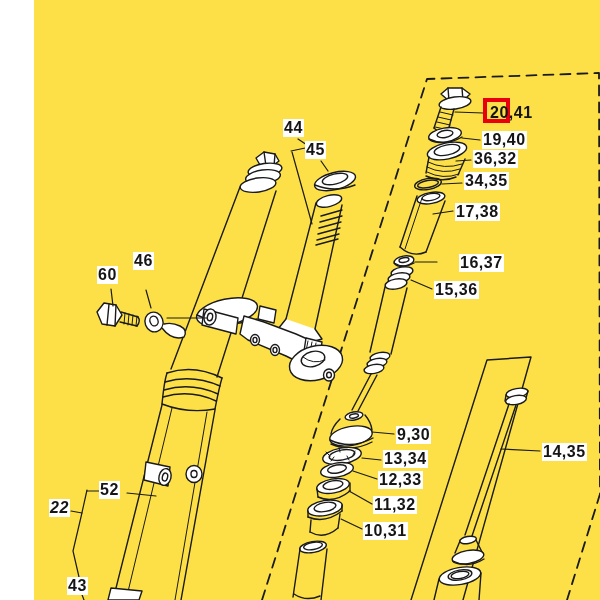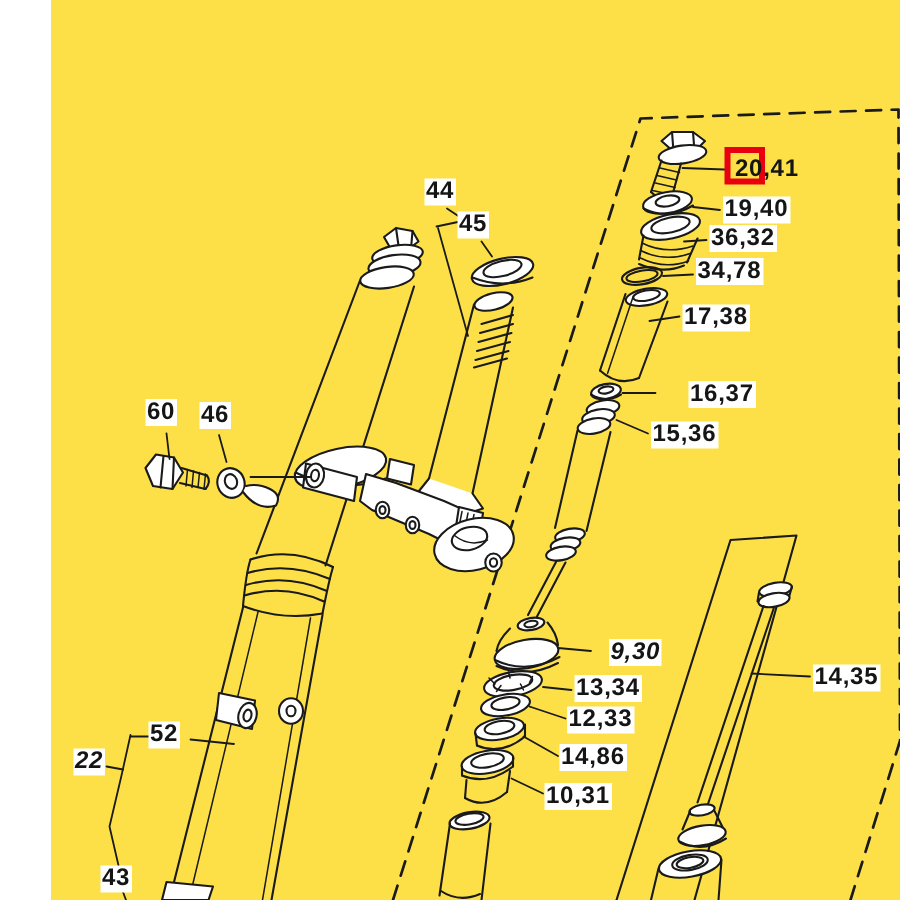--- a/index.html
+++ b/index.html
@@ -264,31 +264,31 @@
 </svg>
 
   <div class="hl-box"></div>
 
   <div class="callout cap-callout" style="left:455px;top:104px;background:transparent;">
     <span>20</span>
       <span>,41</span>
   </div>
   <div class="callout" style="left:448px;top:131px;">19,40</div>
   <div class="callout" style="left:439px;top:150px;">36,32</div>
-  <div class="callout" style="left:430px;top:172px;">34,78</div>
+  <div class="callout" style="left:430px;top:172px;">34,35</div>
   <div class="callout" style="left:421px;top:203px;">17,38</div>
   <div class="callout" style="left:425px;top:254px;">16,37</div>
   <div class="callout" style="left:400px;top:281px;">15,36</div>
   <div class="callout" style="left:508px;top:443px;">14,35</div>
-  <div class="callout" style="left:372px;top:426px;font-style:italic;">9,30</div>
+  <div class="callout" style="left:362px;top:426px;">9,30</div>
   <div class="callout" style="left:349px;top:450px;">13,34</div>
   <div class="callout" style="left:344px;top:471px;">12,33</div>
-  <div class="callout" style="left:339px;top:496px;">14,86</div>
+  <div class="callout" style="left:339px;top:496px;">11,32</div>
   <div class="callout" style="left:329px;top:522px;">10,31</div>
   <div class="callout" style="left:249px;top:119px;">44</div>
   <div class="callout" style="left:271px;top:141px;">45</div>
   <div class="callout" style="left:63px;top:266px;">60</div>
-  <div class="callout" style="left:99px;top:268px;text-align:center;">46</div>
+  <div class="callout" style="left:99px;top:252px;text-align:center;">46</div>
   <div class="callout" style="left:65px;top:481px;">52</div>
   <div class="callout" style="left:15px;top:499px;font-style:italic;">22</div>
   <div class="callout" style="left:33px;top:577px;text-align:right;">43</div>
 
 </div>
 
 </body></html>

